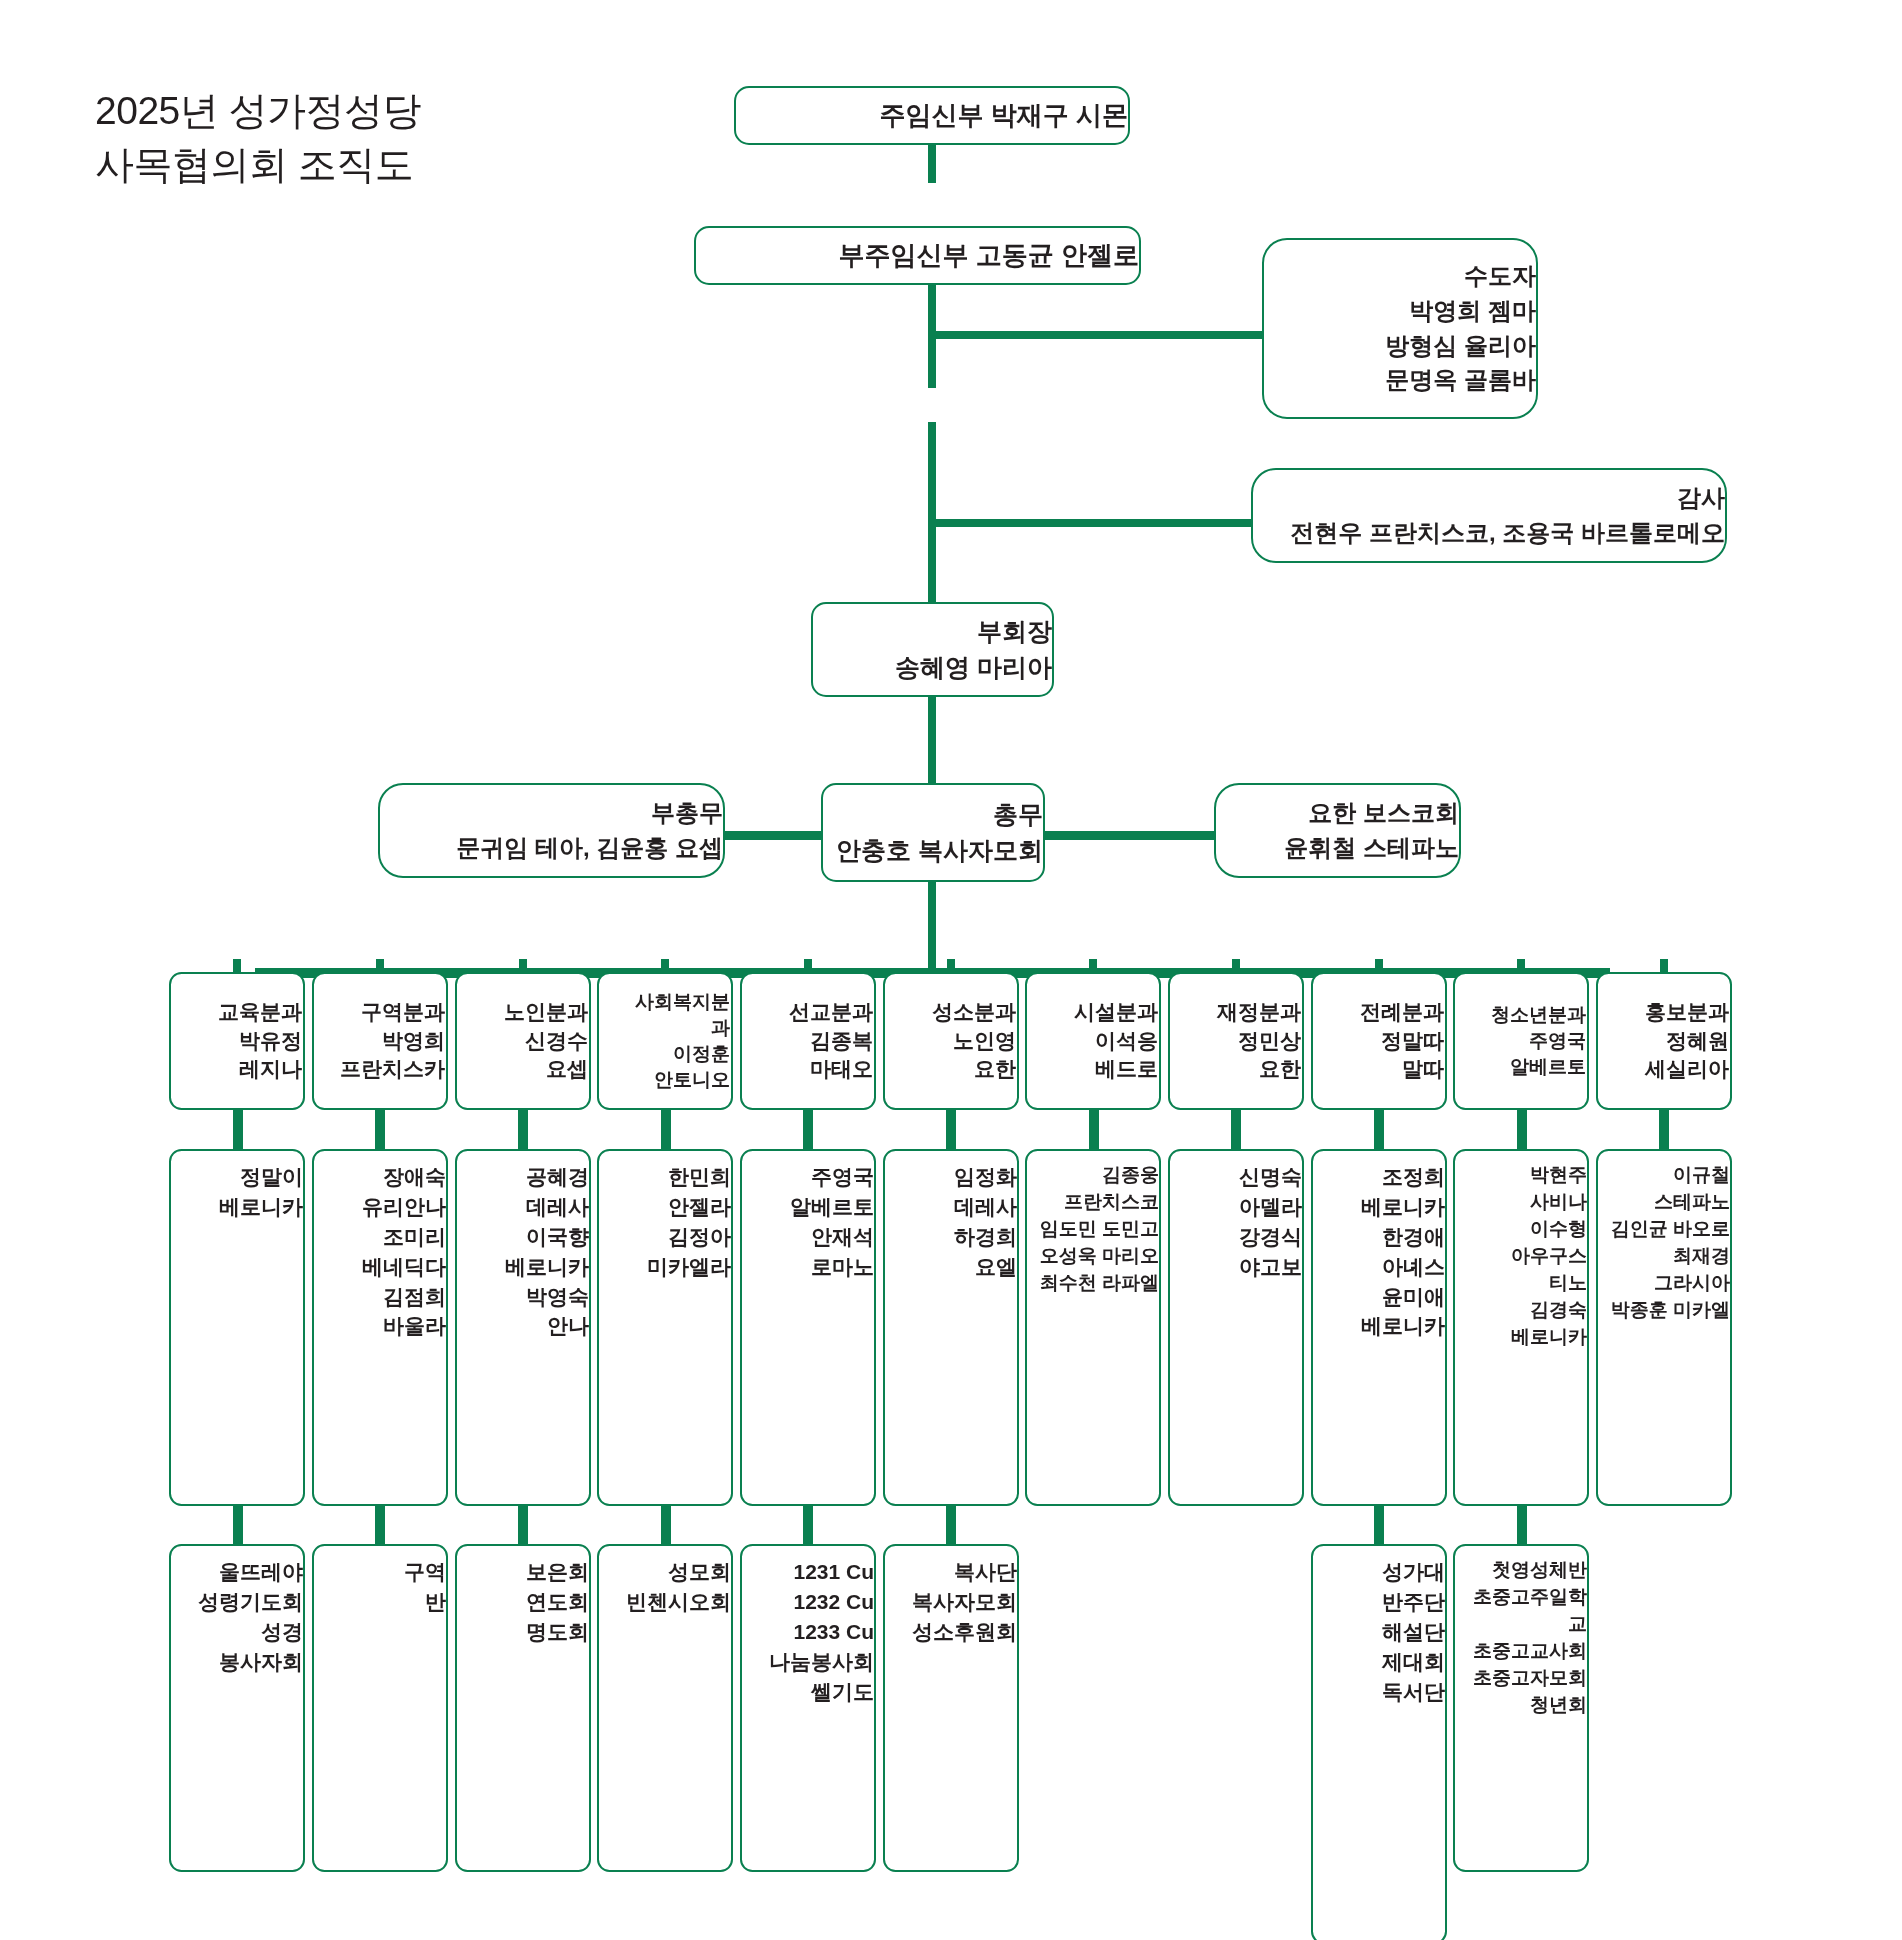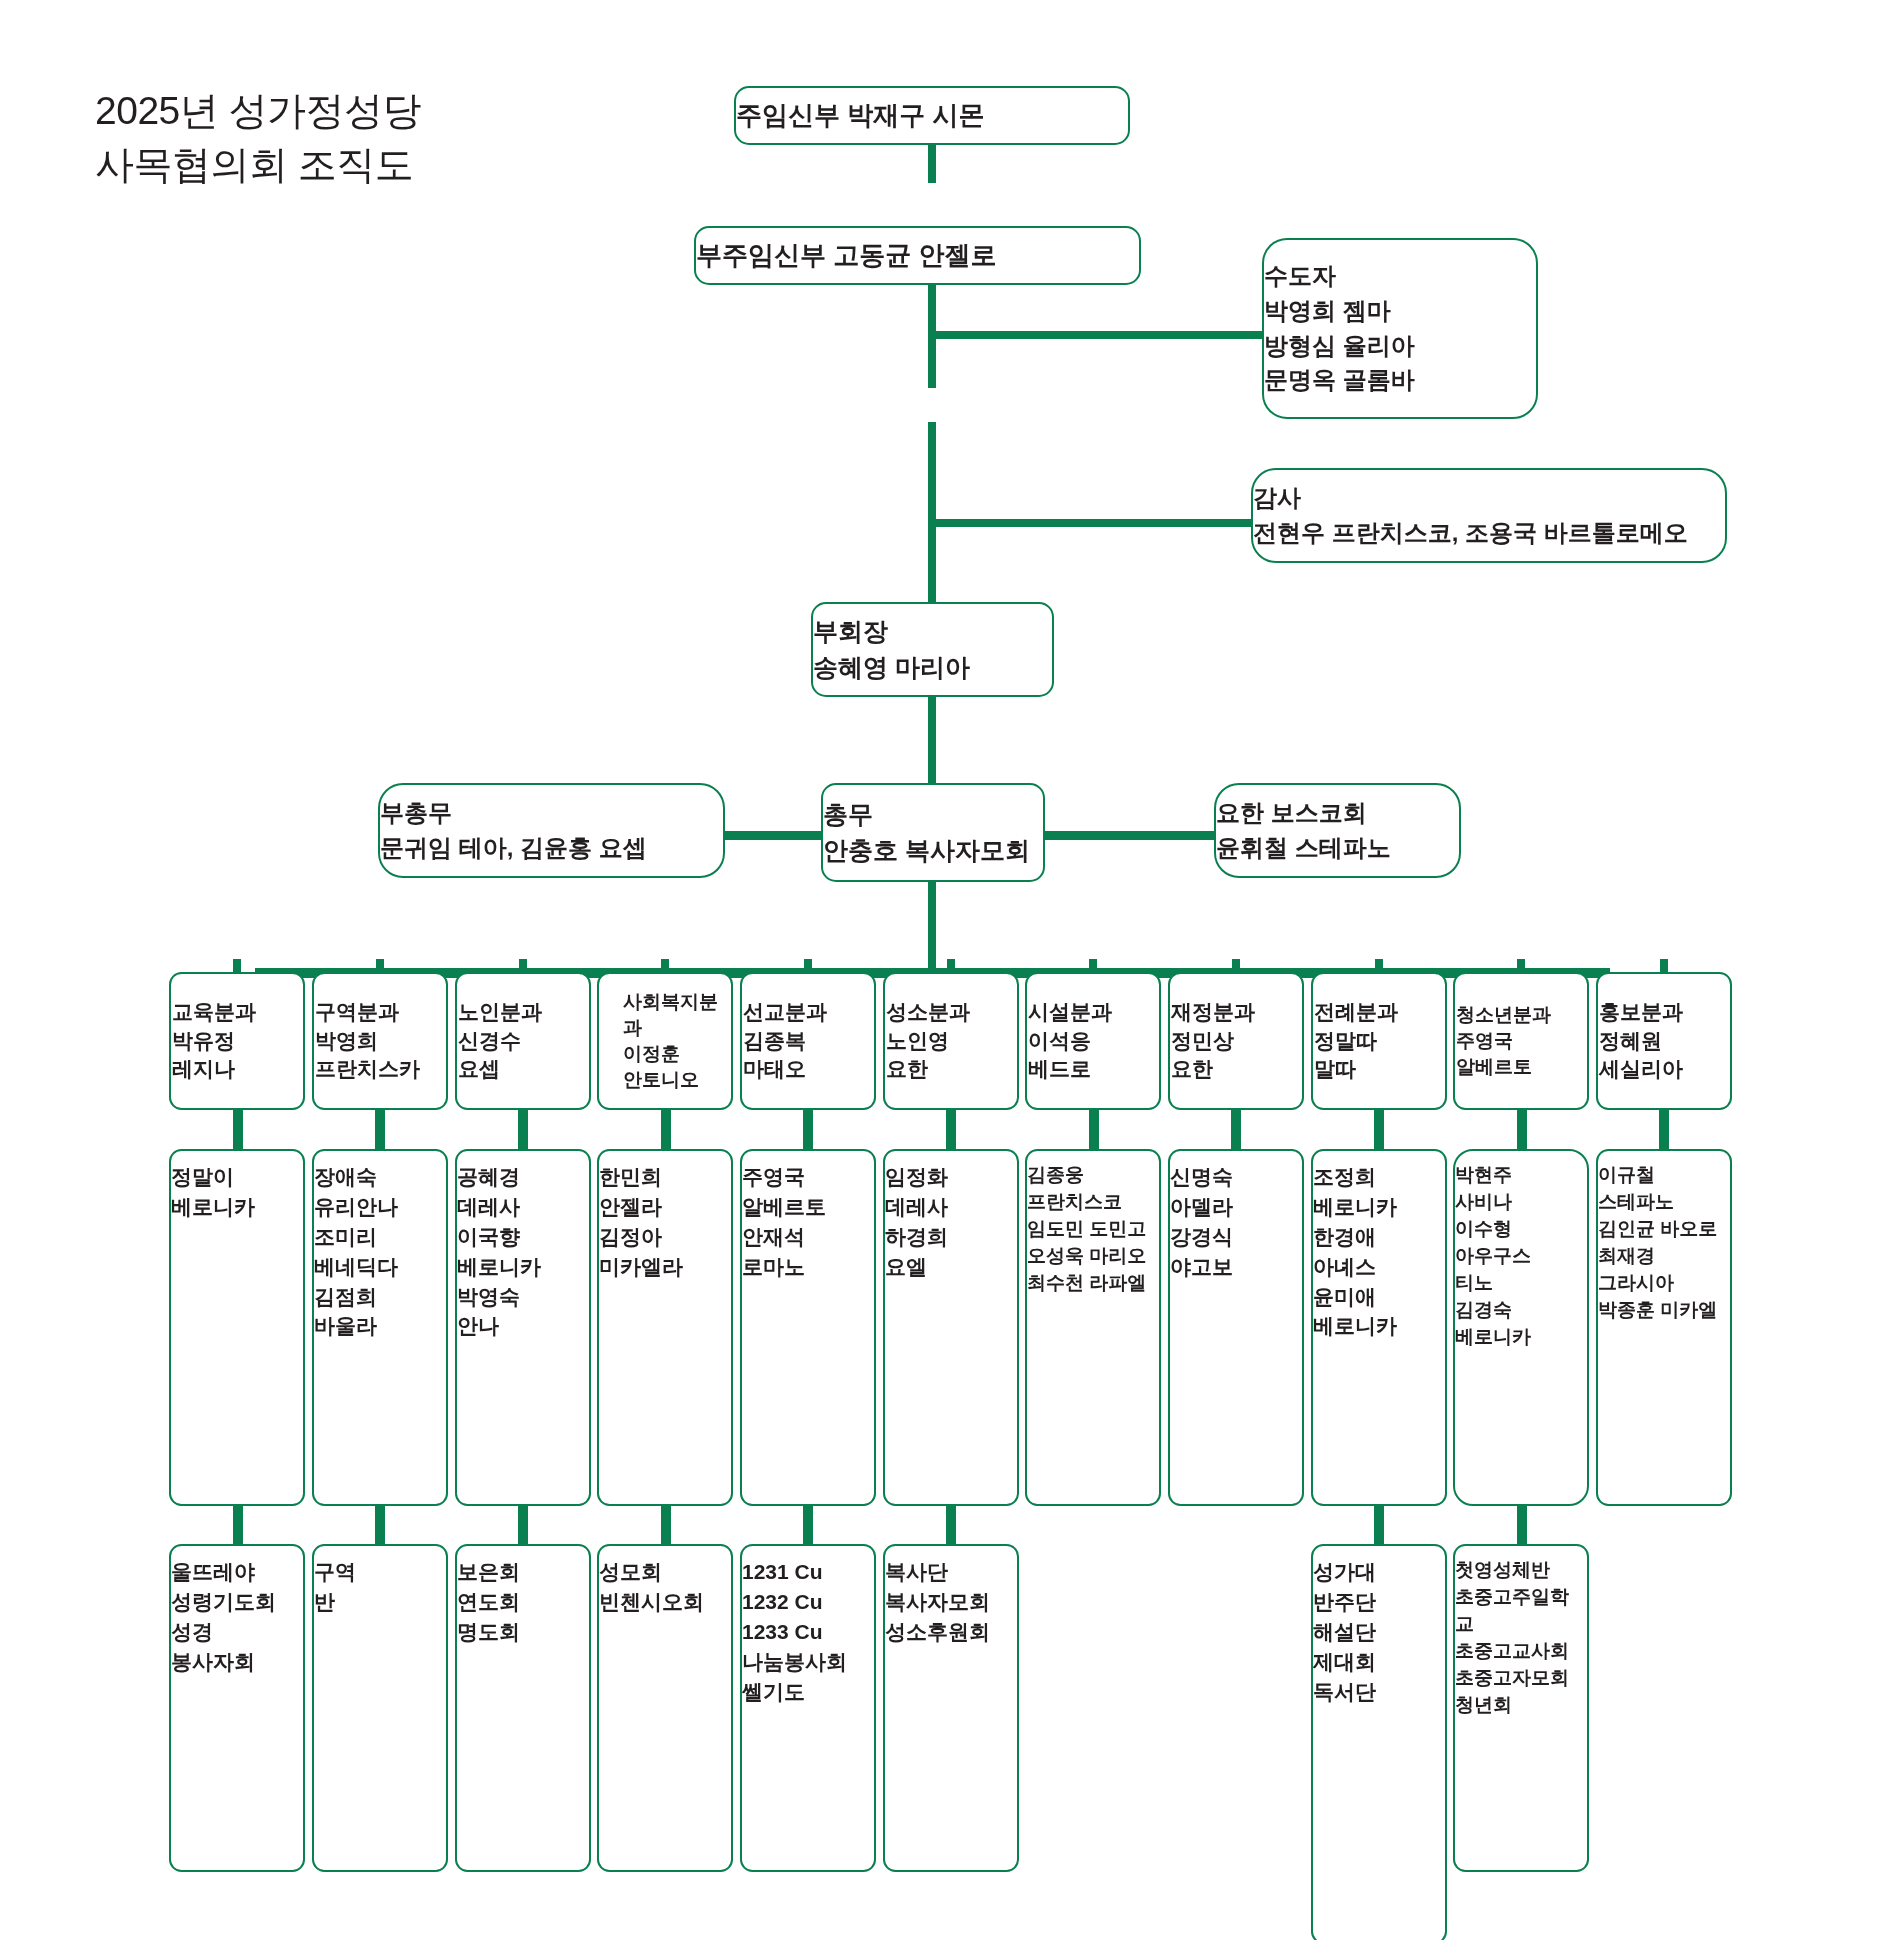--- a/index.html
+++ b/index.html
@@ -42,21 +42,21 @@
   
   .node {
     position: absolute;
     box-sizing: border-box;
     border: 2.9px solid #0a8050;
     border-radius: 13.3px;
     background: #ffffff;
     display: flex;
     align-items: center;
     justify-content: center;
-    text-align: left;
+    text-align: right;
     color: #231f20;
     white-space: pre-line;
     z-index: 5;
   }
   .node .txt {
     display: block;
     width: 100%;
     white-space: pre-line;
   }
 
@@ -300,21 +300,21 @@
       <div class="node groups" style="left: 1311px; top: 1544px; width: 136px; height: 400px;"><span class="txt">성가대
 반주단
 해설단
 제대회
 독서단</span></div>
       <div class="conn" style="left: 1517px; top: 959px; width: 7.6px; height: 17px;"></div>
       <div class="node dept narrow" style="left: 1453px; top: 972px; width: 136px; height: 138px;"><span class="txt">청소년분과
 주영국
 알베르토</span></div>
       <div class="conn" style="left: 1517px; top: 1107px; width: 9.5px; height: 45px;"></div>
-      <div class="node members small" style="left: 1453px; top: 1149px; width: 136px; height: 357px; border-radius: 20px;"><span class="txt">박현주
+      <div class="node members small" style="left: 1453px; top: 1149px; width: 136px; height: 357px;"><span class="txt">박현주
 사비나
 이수형
 아우구스
 티노
 김경숙
 베로니카</span></div>
       <div class="conn" style="left: 1517px; top: 1503px; width: 9.5px; height: 44px;"></div>
       <div class="node groups small" style="left: 1453px; top: 1544px; width: 136px; height: 328px;"><span class="txt">첫영성체반
 초중고주일학교
 초중고교사회

